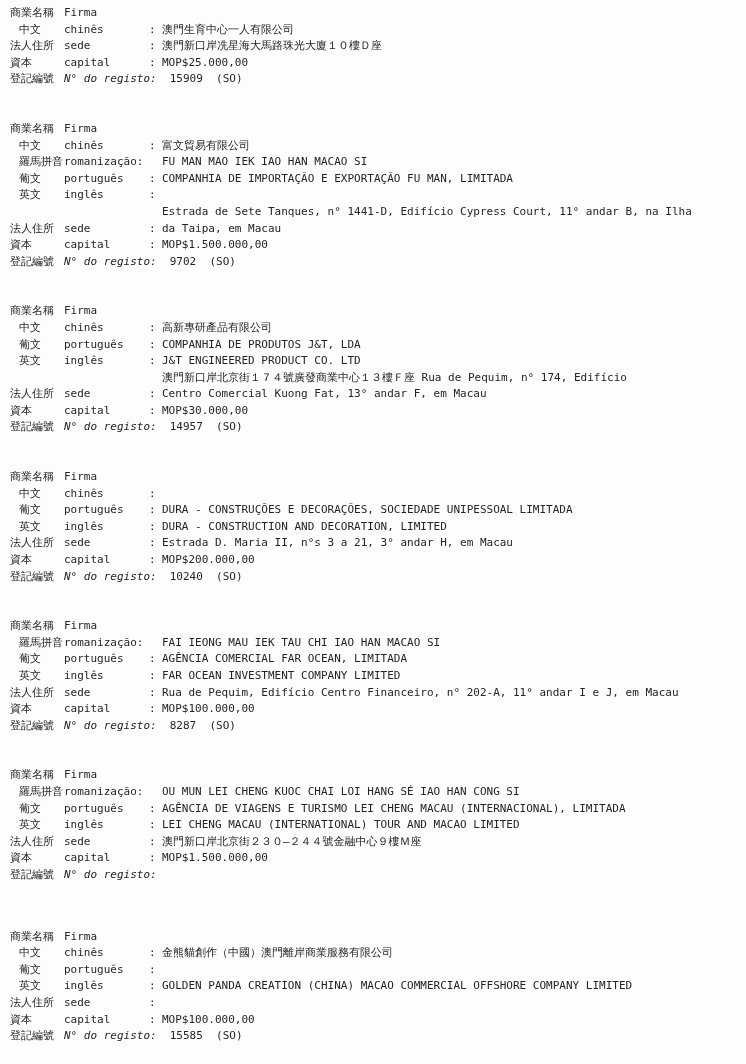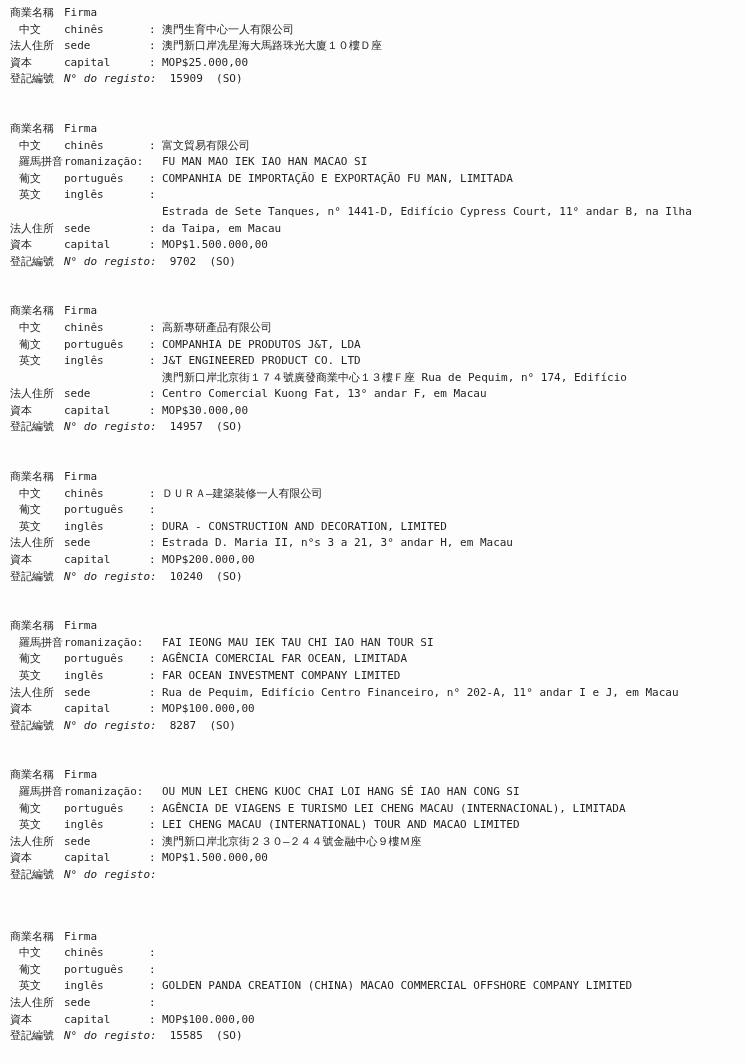--- a/index.html
+++ b/index.html
@@ -181,26 +181,26 @@
       <div class="row">
     <span class="c zh">商業名稱</span>
     <span class="c pt">Firma</span>
     <span class="c colon"></span>
     <span class="c val"></span>
   </div>
       <div class="row">
     <span class="c zh indent">中文</span>
     <span class="c pt">chinês</span>
     <span class="c colon">:</span>
-    <span class="c val">ＤＵＲＡ—建築裝修一人有限公司</span>
-  </div>
-      <div class="row">
-    <span class="c zh indent">葡文</span>
-    <span class="c pt">português</span>
-    <span class="c colon">:</span>
+  </div>
+      <div class="row">
+    <span class="c zh indent">葡文</span>
+    <span class="c pt">português</span>
+    <span class="c colon">:</span>
+    <span class="c val">DURA - CONSTRUÇÕES E DECORAÇÕES, SOCIEDADE UNIPESSOAL LIMITADA</span>
   </div>
       <div class="row">
     <span class="c zh indent">英文</span>
     <span class="c pt">inglês</span>
     <span class="c colon">:</span>
     <span class="c val">DURA - CONSTRUCTION AND DECORATION, LIMITED</span>
   </div>
       <div class="row">
     <span class="c zh">法人住所</span>
     <span class="c pt">sede</span>
@@ -224,21 +224,21 @@
       <div class="row">
     <span class="c zh">商業名稱</span>
     <span class="c pt">Firma</span>
     <span class="c colon"></span>
     <span class="c val"></span>
   </div>
       <div class="row">
     <span class="c zh indent">羅馬拼音</span>
     <span class="c pt">romanização:</span>
     <span class="c colon"></span>
-    <span class="c val">FAI IEONG MAU IEK TAU CHI IAO HAN TOUR SI</span>
+    <span class="c val">FAI IEONG MAU IEK TAU CHI IAO HAN MACAO SI</span>
   </div>
       <div class="row">
     <span class="c zh indent">葡文</span>
     <span class="c pt">português</span>
     <span class="c colon">:</span>
     <span class="c val">AGÊNCIA COMERCIAL FAR OCEAN, LIMITADA</span>
   </div>
       <div class="row">
     <span class="c zh indent">英文</span>
     <span class="c pt">inglês</span>
@@ -311,20 +311,21 @@
       <div class="row">
     <span class="c zh">商業名稱</span>
     <span class="c pt">Firma</span>
     <span class="c colon"></span>
     <span class="c val"></span>
   </div>
       <div class="row">
     <span class="c zh indent">中文</span>
     <span class="c pt">chinês</span>
     <span class="c colon">:</span>
+    <span class="c val">金熊貓創作（中國）澳門離岸商業服務有限公司</span>
   </div>
       <div class="row">
     <span class="c zh indent">葡文</span>
     <span class="c pt">português</span>
     <span class="c colon">:</span>
   </div>
       <div class="row">
     <span class="c zh indent">英文</span>
     <span class="c pt">inglês</span>
     <span class="c colon">:</span>

